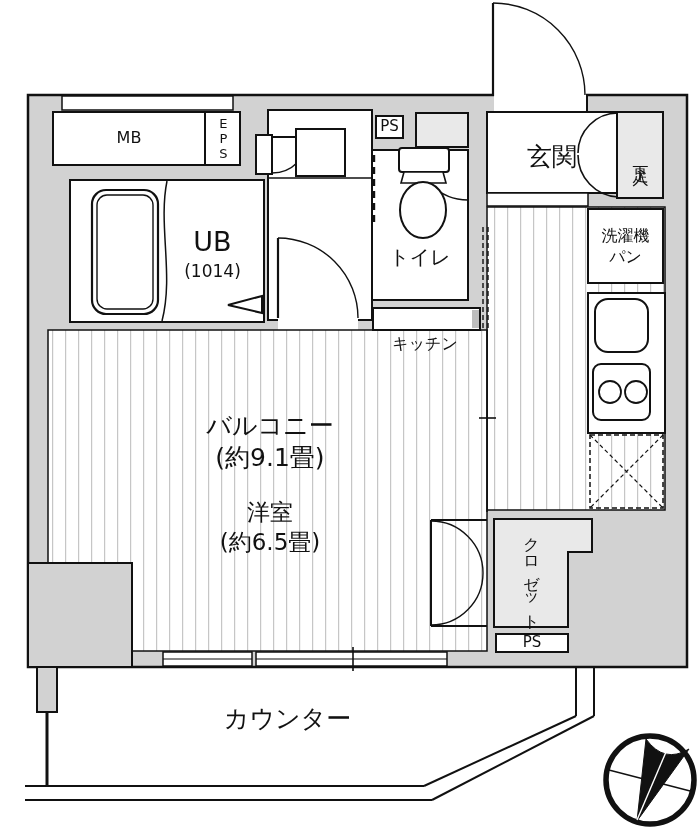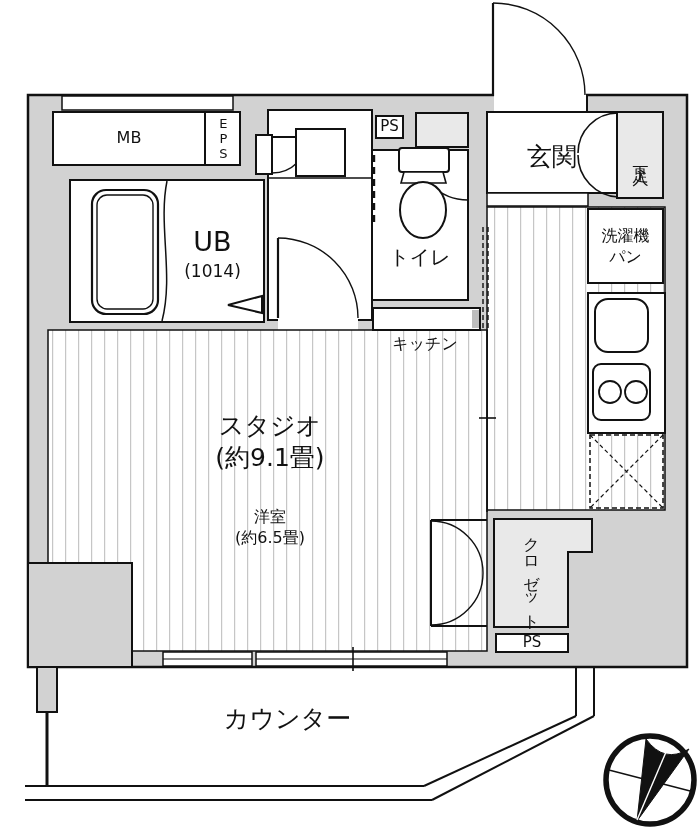--- a/index.html
+++ b/index.html
@@ -133,21 +133,21 @@
     <span style="font-size:27px">UB</span>
     <span style="font-size:17px">(1014)</span>
   </div>
   <div class="label" style="left:376px;top:114px;width:27px;height:26px;font-size:15px">PS</div>
   <div class="label" style="left:487px;top:140px;width:130px;height:34px;font-size:25px">玄関</div>
   <div class="label" style="left:370px;top:243px;width:100px;height:28px;font-size:20px">トイレ</div>
   <div class="label vert" style="left:617px;top:116px;width:46px;height:80px;font-size:16px">下足入</div>
   <div class="label" style="left:588px;top:221px;width:75px;height:52px;font-size:16px">洗濯機
 パン</div>
   <div class="label" style="left:375px;top:333px;width:100px;height:22px;font-size:16px">キッチン</div>
-  <div class="label" style="left:150px;top:408px;width:240px;height:68px;font-size:25px">スタジオ
+  <div class="label" style="left:150px;top:408px;width:240px;height:68px;font-size:25px">バルコニー
 (約9.1畳)</div>
-  <div class="label" style="left:150px;top:494px;width:240px;height:68px;font-size:16px">洋室
+  <div class="label" style="left:150px;top:494px;width:240px;height:68px;font-size:23px">洋室
 (約6.5畳)</div>
   <div class="label vert" style="left:496px;top:522px;width:70px;height:104px;font-size:16px;letter-spacing:1px">クロゼット</div>
   <div class="label" style="left:496px;top:633px;width:72px;height:19px;font-size:15px">PS</div>
   <div class="label" style="left:205px;top:702px;width:165px;height:34px;font-size:25px">カウンター</div>
 
 </div>
 
 </body></html>

